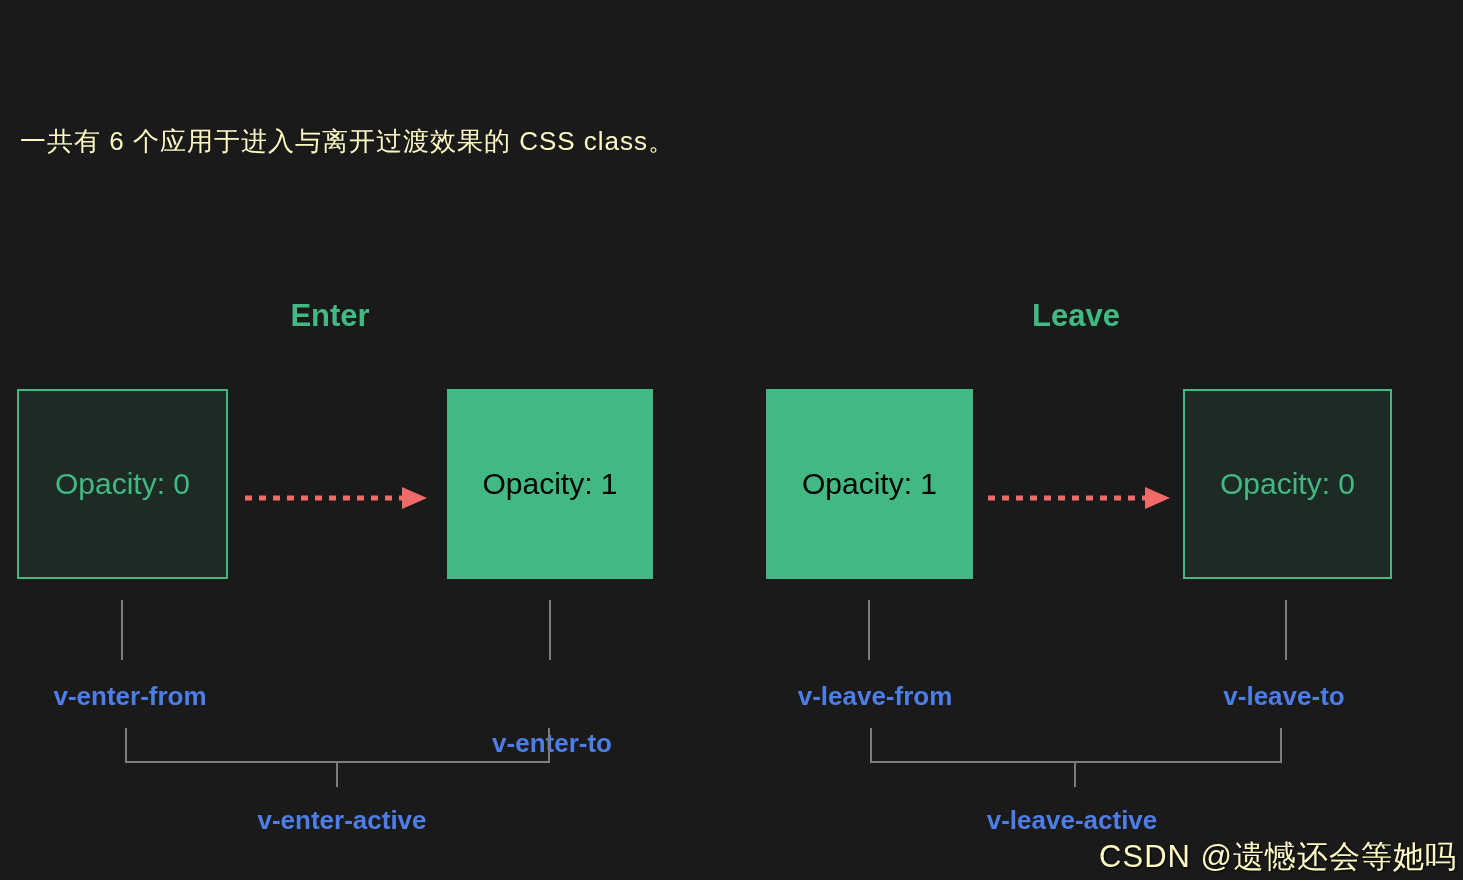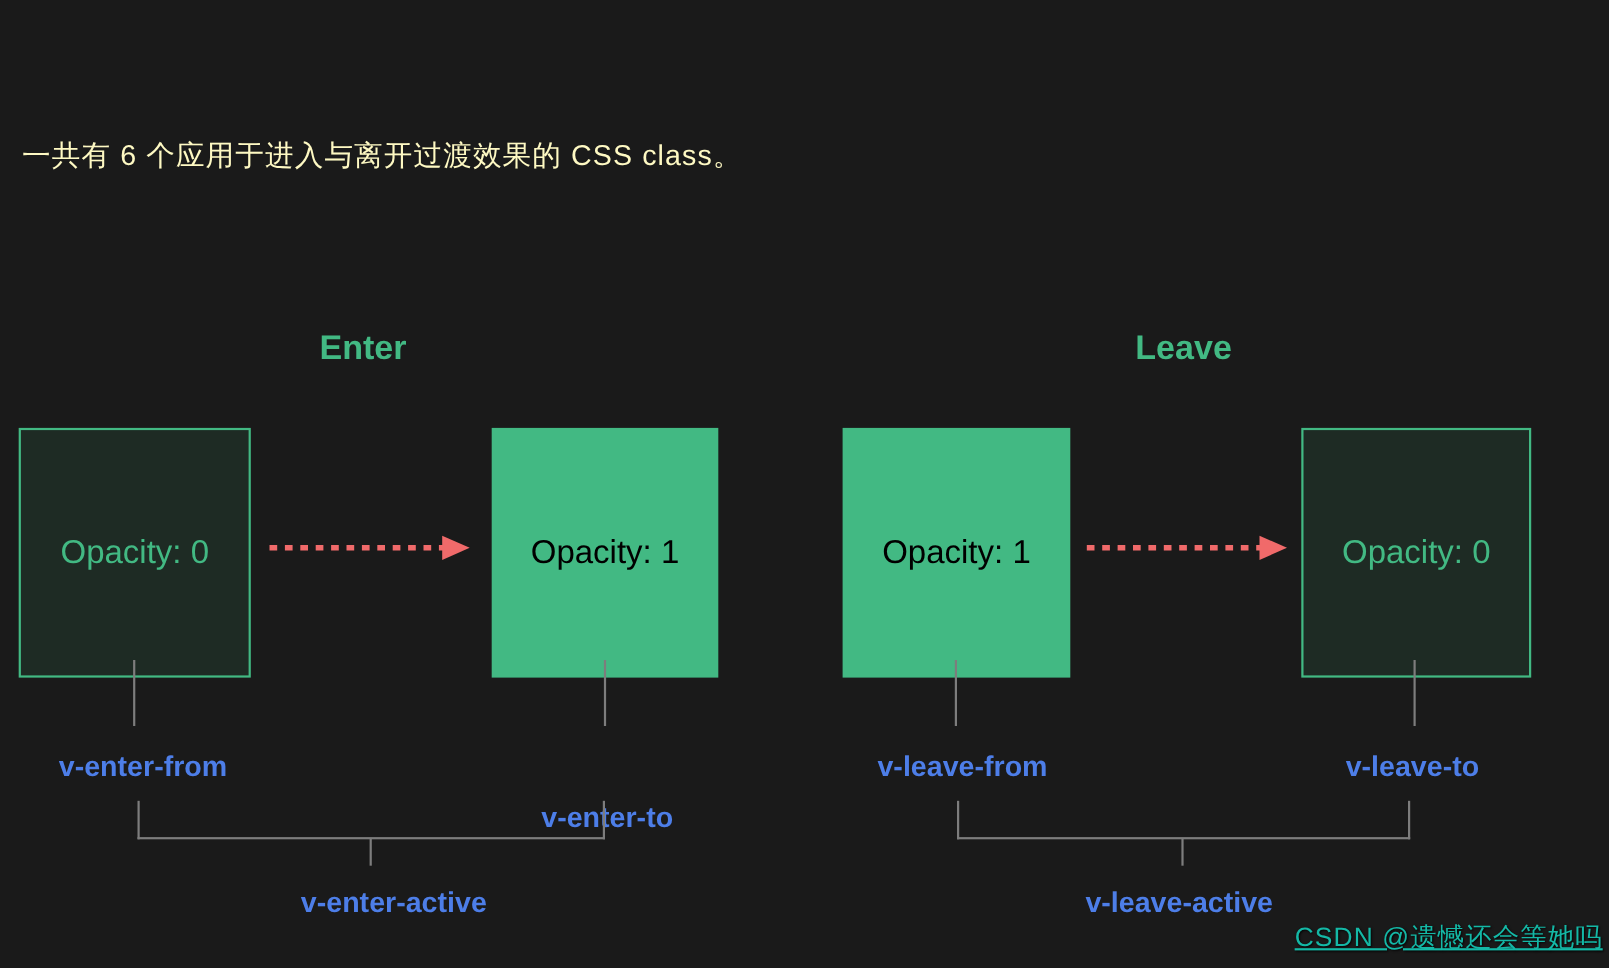--- a/index.html
+++ b/index.html
@@ -31,21 +31,21 @@
   }
   .group-heading{
     position:absolute;top:298px;
     transform:translateX(-50%);
     font-size:31px;font-weight:700;color:var(--green);
     white-space:nowrap;
   }
   .heading-enter{left:330px;text-align:right;}
   .heading-leave{left:1076px;}
   .box{
-    position:absolute;top:389px;height:227px;
+    position:absolute;top:389px;height:190px;
     display:flex;align-items:center;justify-content:center;
     font-size:30px;font-weight:500;white-space:nowrap;
   }
   .box-outline{
     background:var(--dark-box-fill);
     border:2px solid var(--green);
     color:var(--green);
   }
   .box-solid{
     background:var(--green);
@@ -89,28 +89,27 @@
   }
   .bracket-enter{left:125px;width:425px;}
   .bracket-leave{left:870px;width:412px;}
   .bracket-stem{
     position:absolute;top:762px;height:25px;width:2px;
     background:var(--line-gray);
   }
   .stem-enter{left:336px;}
   .stem-leave{left:1074px;}
   .active-label{top:805px;}
-  .lbl-enter-active{left:342px;margin-left:16px;}
+  .lbl-enter-active{left:342px;}
   .lbl-leave-active{left:1072px;}
   .watermark{
     position:absolute;top:836px;right:6px;
-    font-size:24px;color:#14b8a6;letter-spacing:1px;
+    font-size:31px;color:#fef9c3;letter-spacing:1px;
     text-shadow:1px 1px 2px rgba(0,0,0,.9);
     white-space:nowrap;
-    text-decoration:underline;
   }
 </style>
 </head>
 <body>
 
 <div class="canvas">
 
   <p class="intro">一共有 6 个应用于进入与离开过渡效果的 CSS class。</p>
 
   <div class="group-heading heading-enter">Enter</div>

